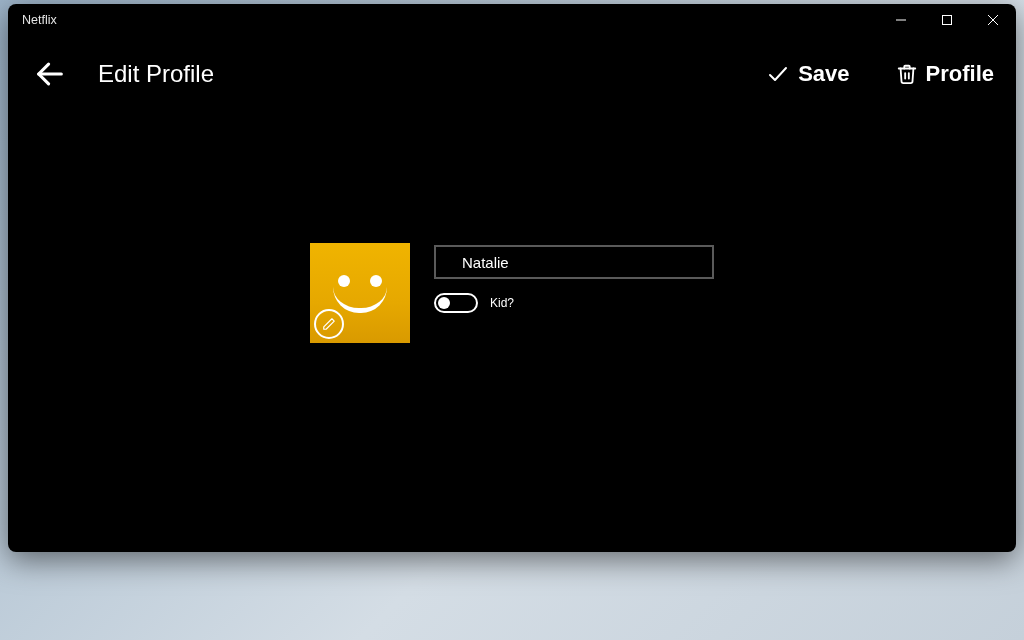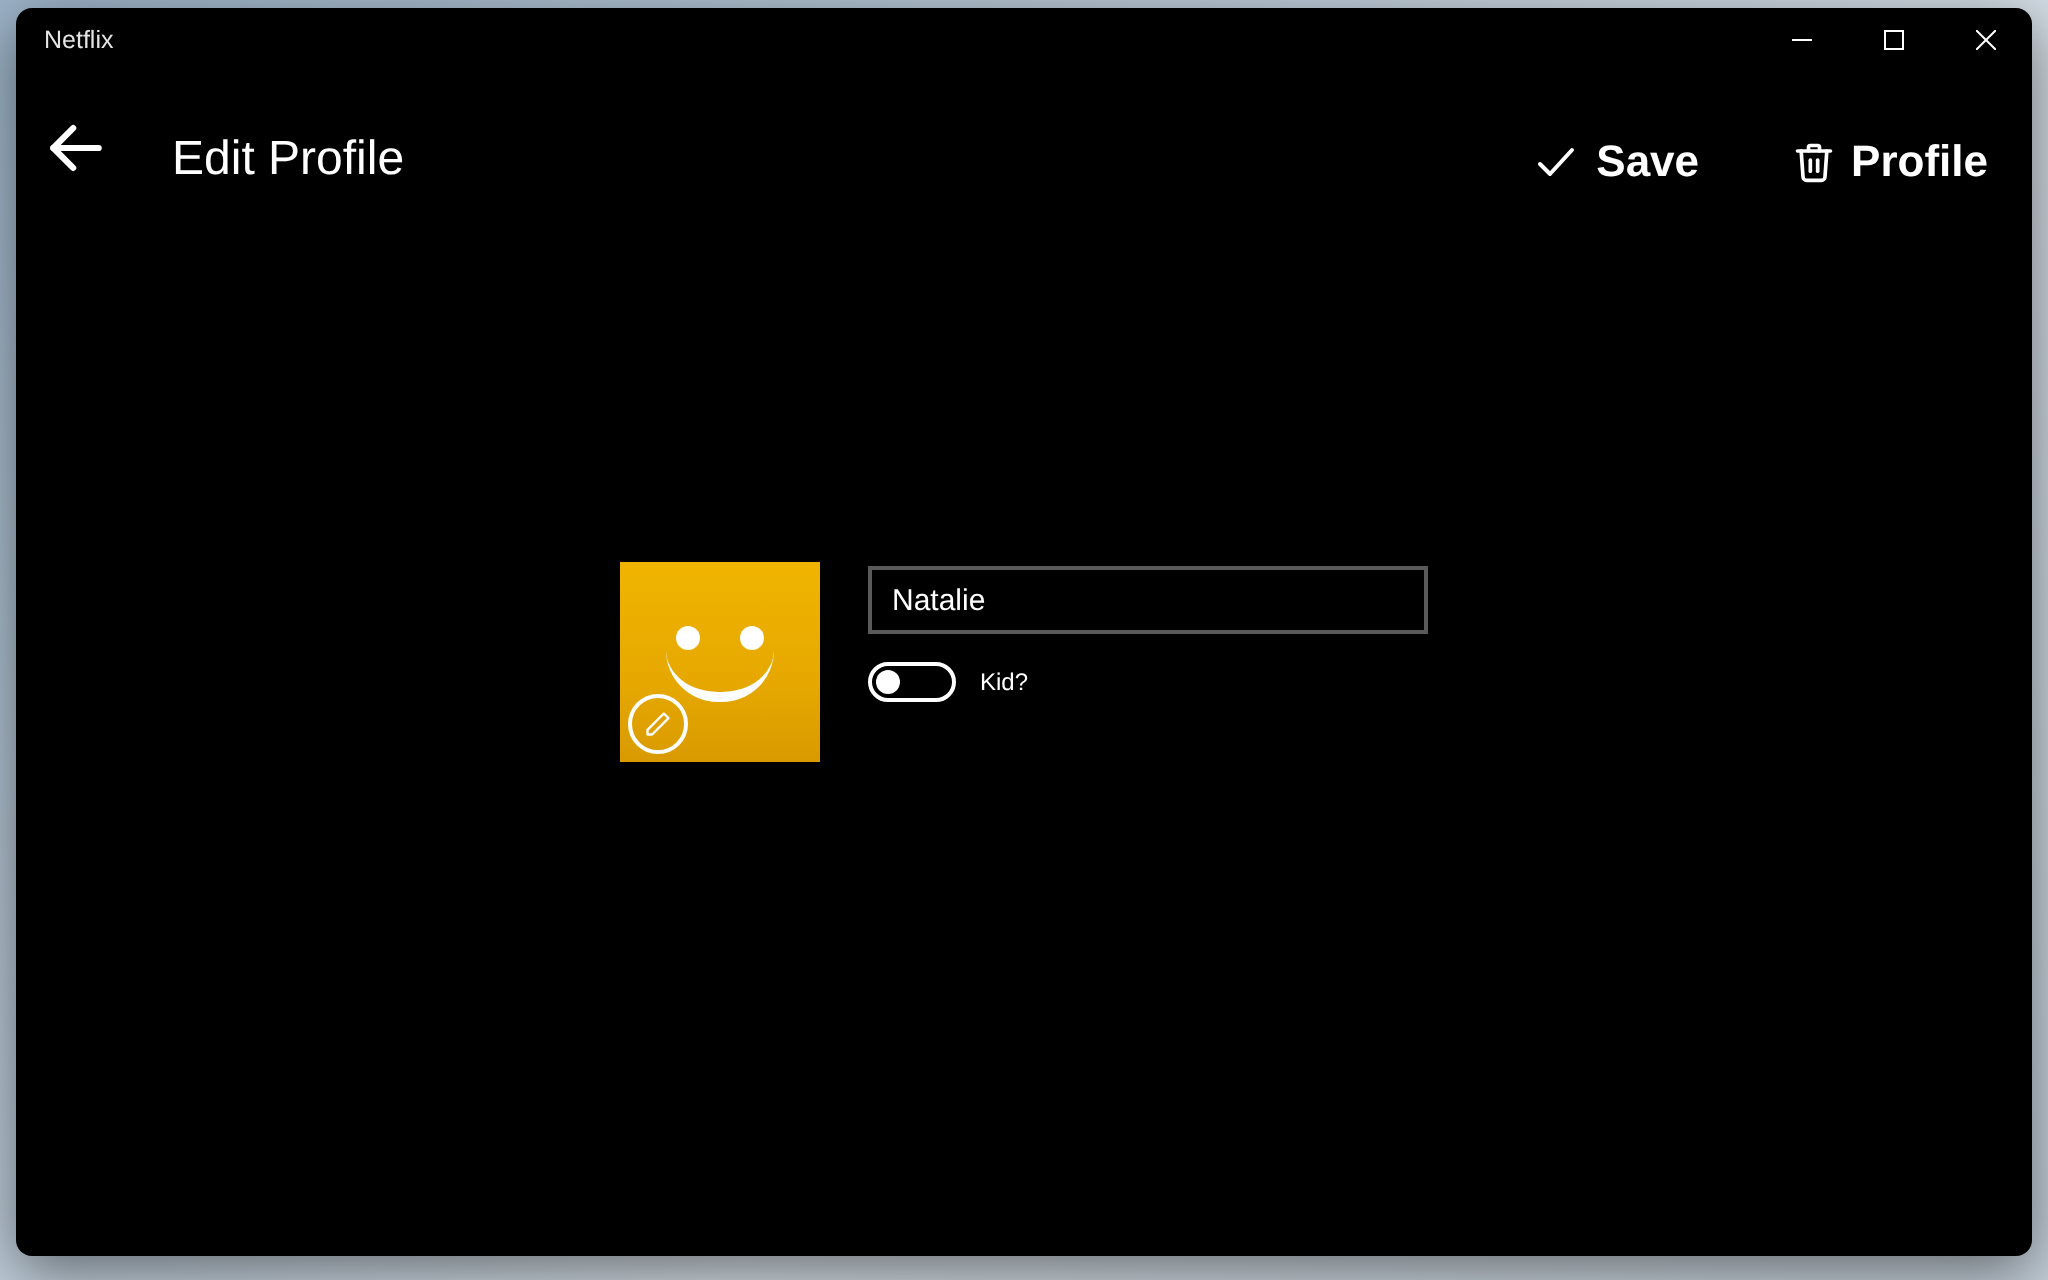--- a/index.html
+++ b/index.html
@@ -5,21 +5,21 @@
   * { box-sizing: border-box; margin: 0; padding: 0; }
   html, body { width: 1024px; height: 640px; overflow: hidden; font-family: "Segoe UI", Arial, sans-serif; }
   body {
     background: linear-gradient(135deg, #9db4c9 0%, #b8c8d6 30%, #d4dde5 60%, #c5d0da 100%);
     display: flex;
     align-items: flex-start;
     justify-content: center;
   }
   .window {
     width: 1008px;
-    height: 624px;
+    height: 548px;
     margin-top: 4px;
     background: #000;
     border-radius: 8px;
     box-shadow: 0 8px 30px rgba(0,0,0,0.5);
     display: flex;
     flex-direction: column;
     color: #fff;
     position: relative;
     overflow: hidden;
   }
@@ -42,22 +42,22 @@
     height: 32px;
     display: flex;
     align-items: center;
     justify-content: center;
     color: #fff;
   }
   .win-btn svg { display: block; }
   
   .header {
     display: flex;
-    align-items: flex-end;
-    padding: 18px 22px 0 10px;
+    align-items: center;
+    padding: 18px 22px 0 22px;
     gap: 28px;
   }
   .back-btn {
     width: 40px;
     height: 40px;
     display: flex;
     align-items: center;
     justify-content: center;
   }
   .page-title {
@@ -140,21 +140,21 @@
     gap: 14px;
     padding-top: 2px;
   }
   .name-input {
     width: 280px;
     height: 34px;
     background: #000;
     border: 2px solid #5a5a5a;
     color: #fff;
     font-size: 15px;
-    padding: 0 10px;
+    padding: 0 26px;
     outline: none;
     font-family: inherit;
   }
   .toggle-row {
     display: flex;
     align-items: center;
     gap: 12px;
     font-size: 12px;
   }
   .toggle {

